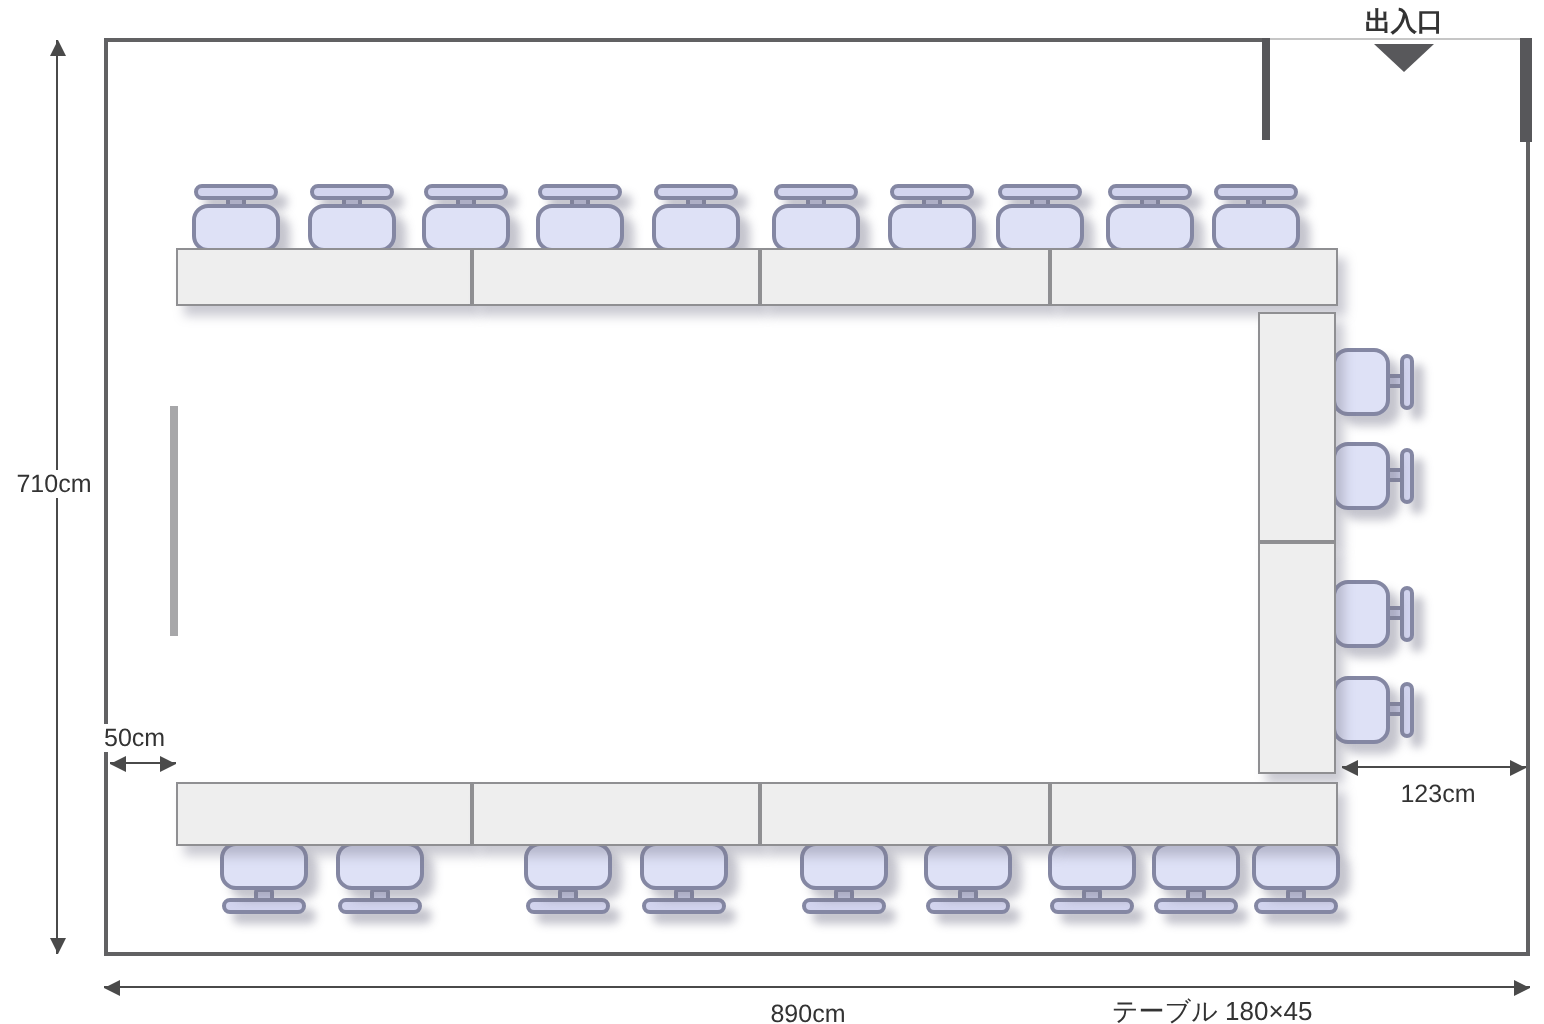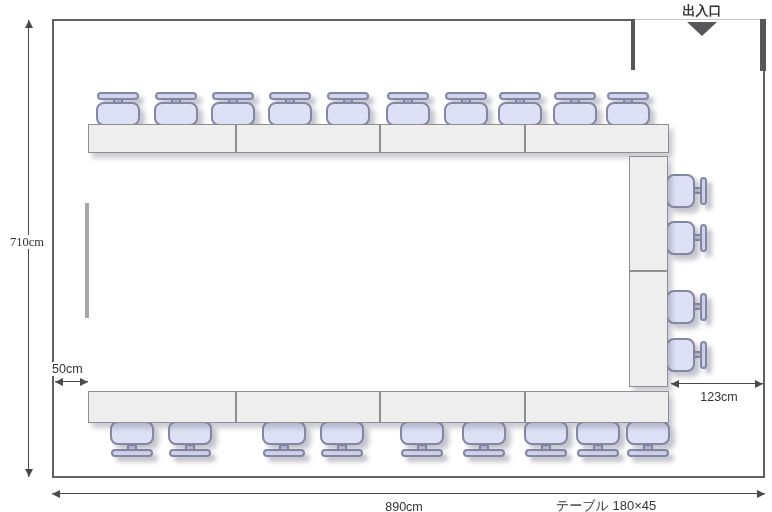--- a/index.html
+++ b/index.html
@@ -45,21 +45,21 @@
   
   .dim{position:absolute;z-index:5;}
   .line-h{position:absolute;left:0;right:0;top:0;height:1px;background:#4a4a4a;}
   .line-v{position:absolute;top:0;bottom:0;left:0;width:1px;background:#4a4a4a;}
   .ah{position:absolute;width:0;height:0;}
   .ah.w{left:0;top:-3px;border-top:4px solid transparent;border-bottom:4px solid transparent;border-right:8px solid #4a4a4a;}
   .ah.e{right:0;top:-3px;border-top:4px solid transparent;border-bottom:4px solid transparent;border-left:8px solid #4a4a4a;}
   .ah.n{top:0;left:-3px;border-left:4px solid transparent;border-right:4px solid transparent;border-bottom:8px solid #4a4a4a;}
   .ah.s{bottom:0;left:-3px;border-left:4px solid transparent;border-right:4px solid transparent;border-top:8px solid #4a4a4a;}
   .dim-label{position:absolute;font-size:12.5px;color:#333;background:#fff;white-space:nowrap;line-height:14px;}
-  .lbl-710{left:-25px;top:215px;width:48px;text-align:center;font-family:Liberation Serif, serif;}
+  .lbl-710{left:-25px;top:215px;width:48px;text-align:center;}
   .lbl-890{left:302px;top:7px;width:100px;text-align:center;}
   .lbl-50{left:-3px;top:-19px;}
   .lbl-123{left:18px;top:7px;width:60px;text-align:center;}
   .table-spec{position:absolute;left:556px;top:497px;font-size:13px;color:#333;z-index:5;}
 </style>
 </head>
 <body>
 
 <div class="canvas">
 

